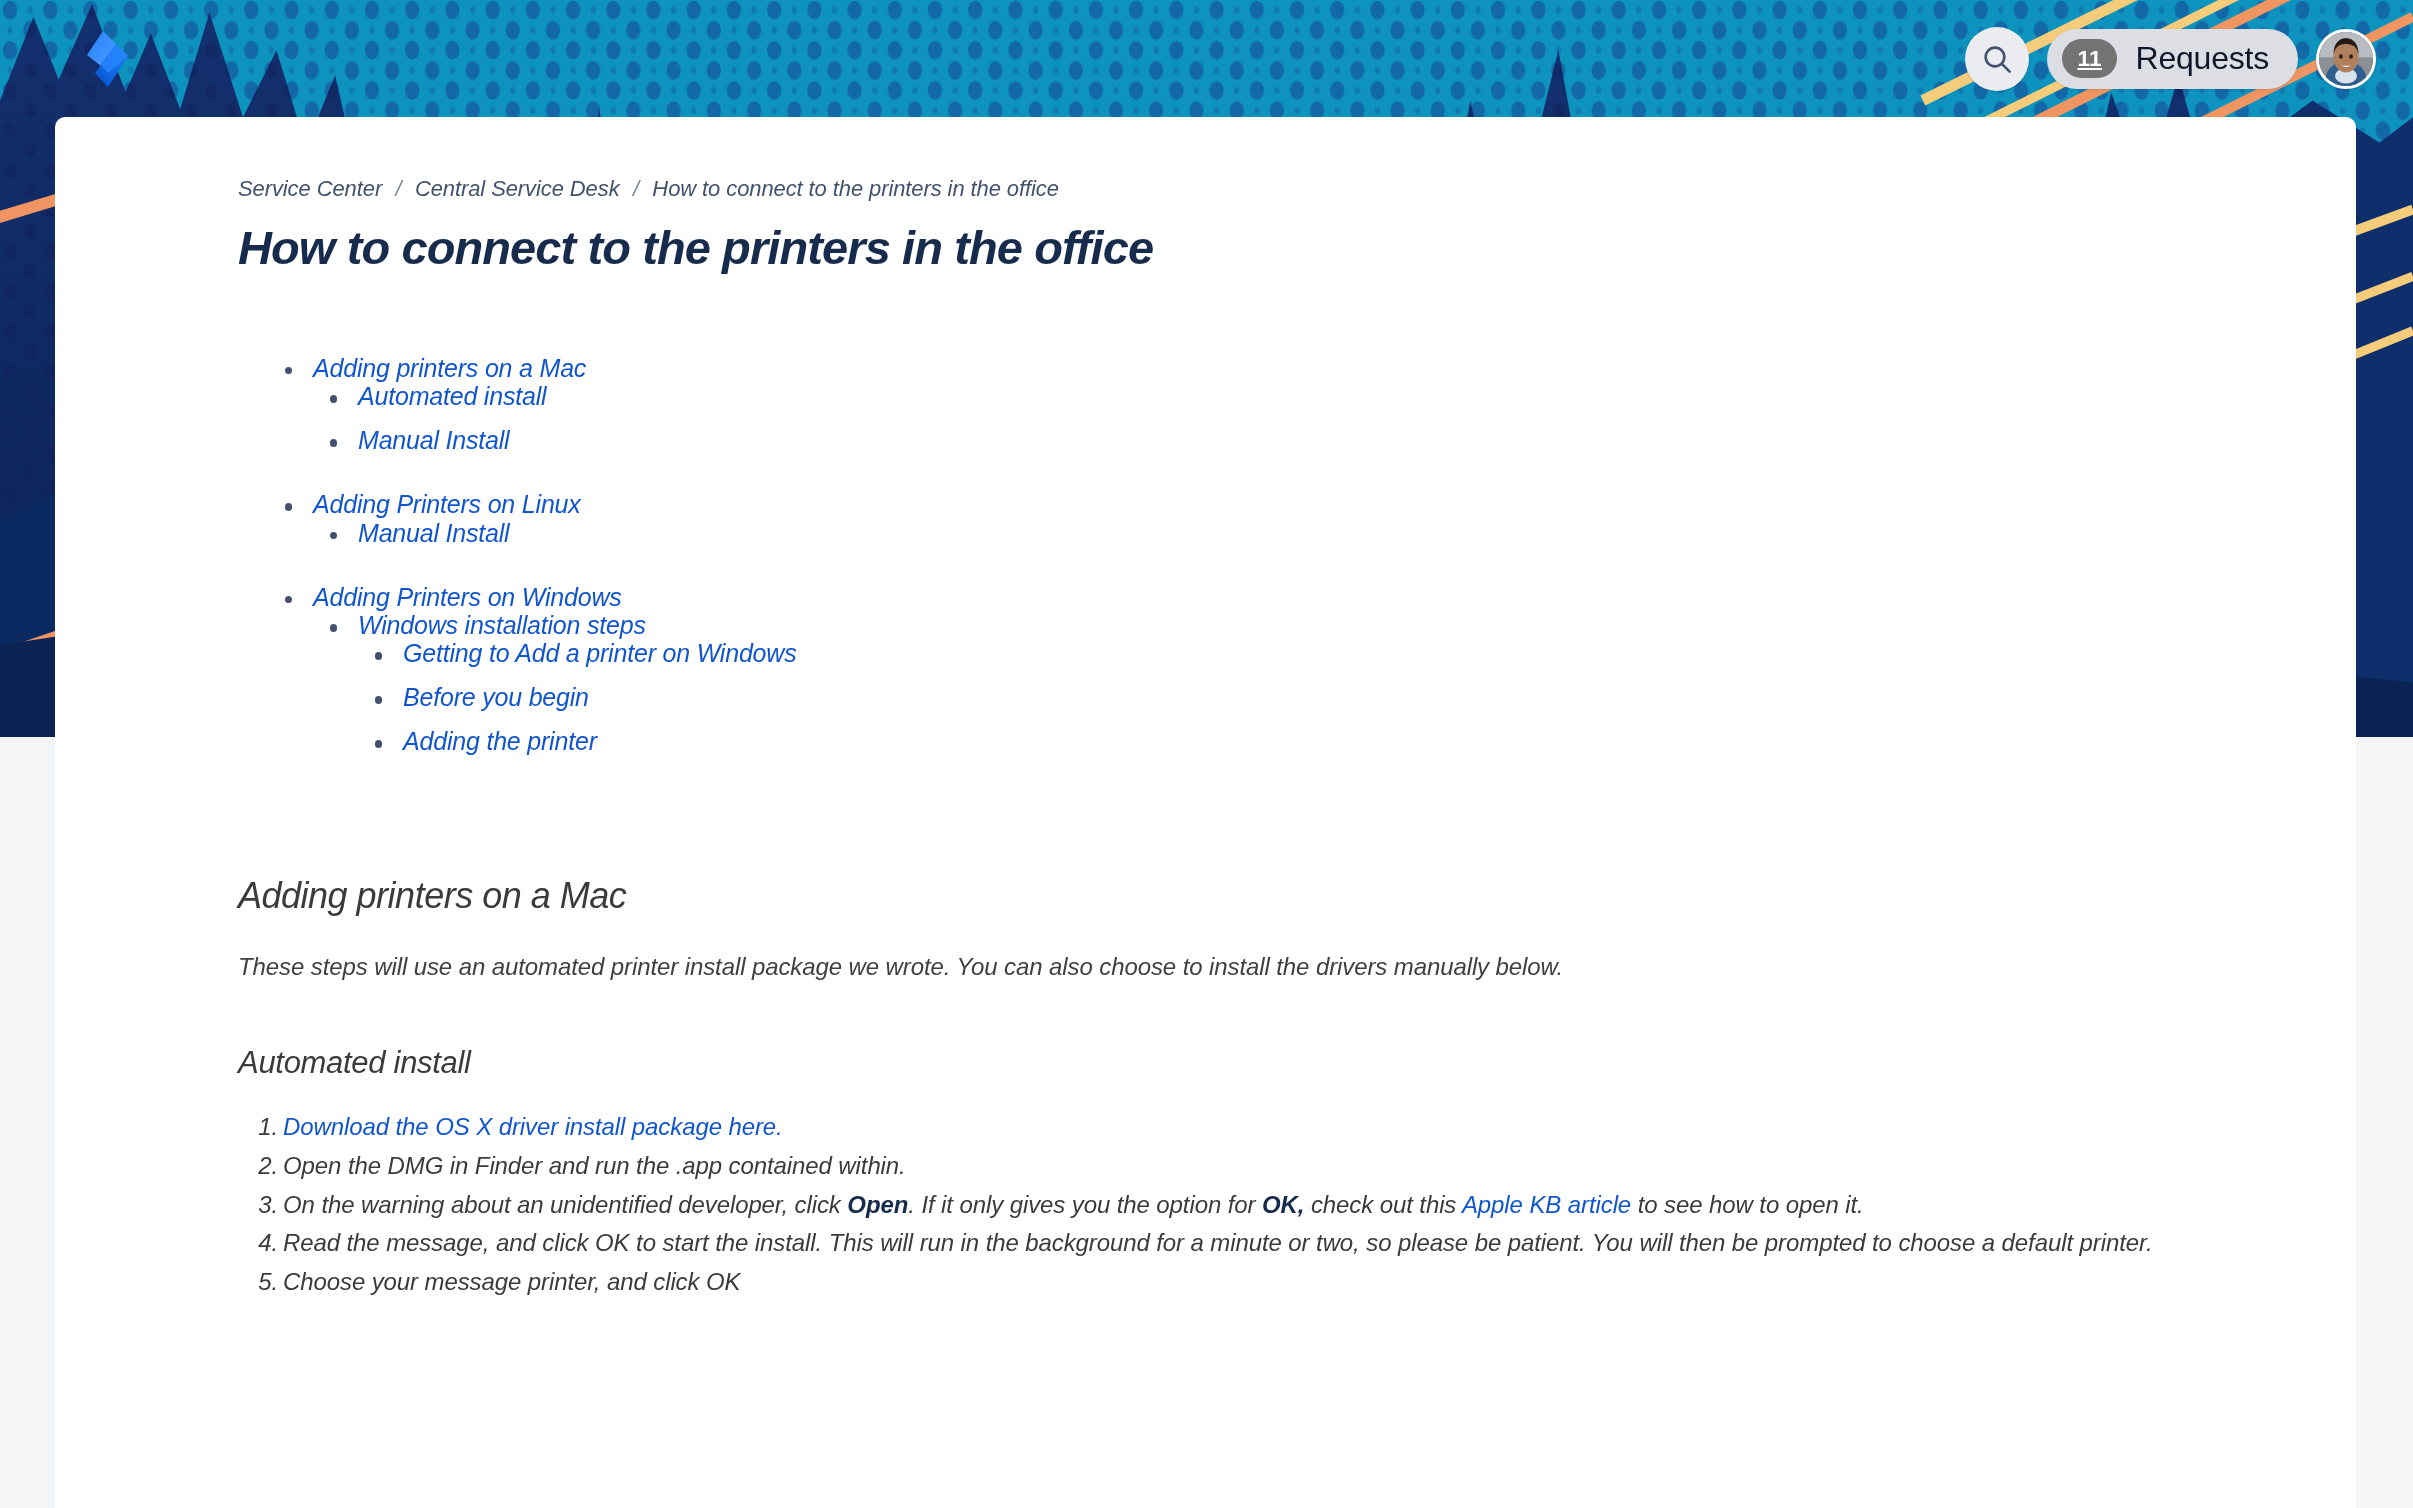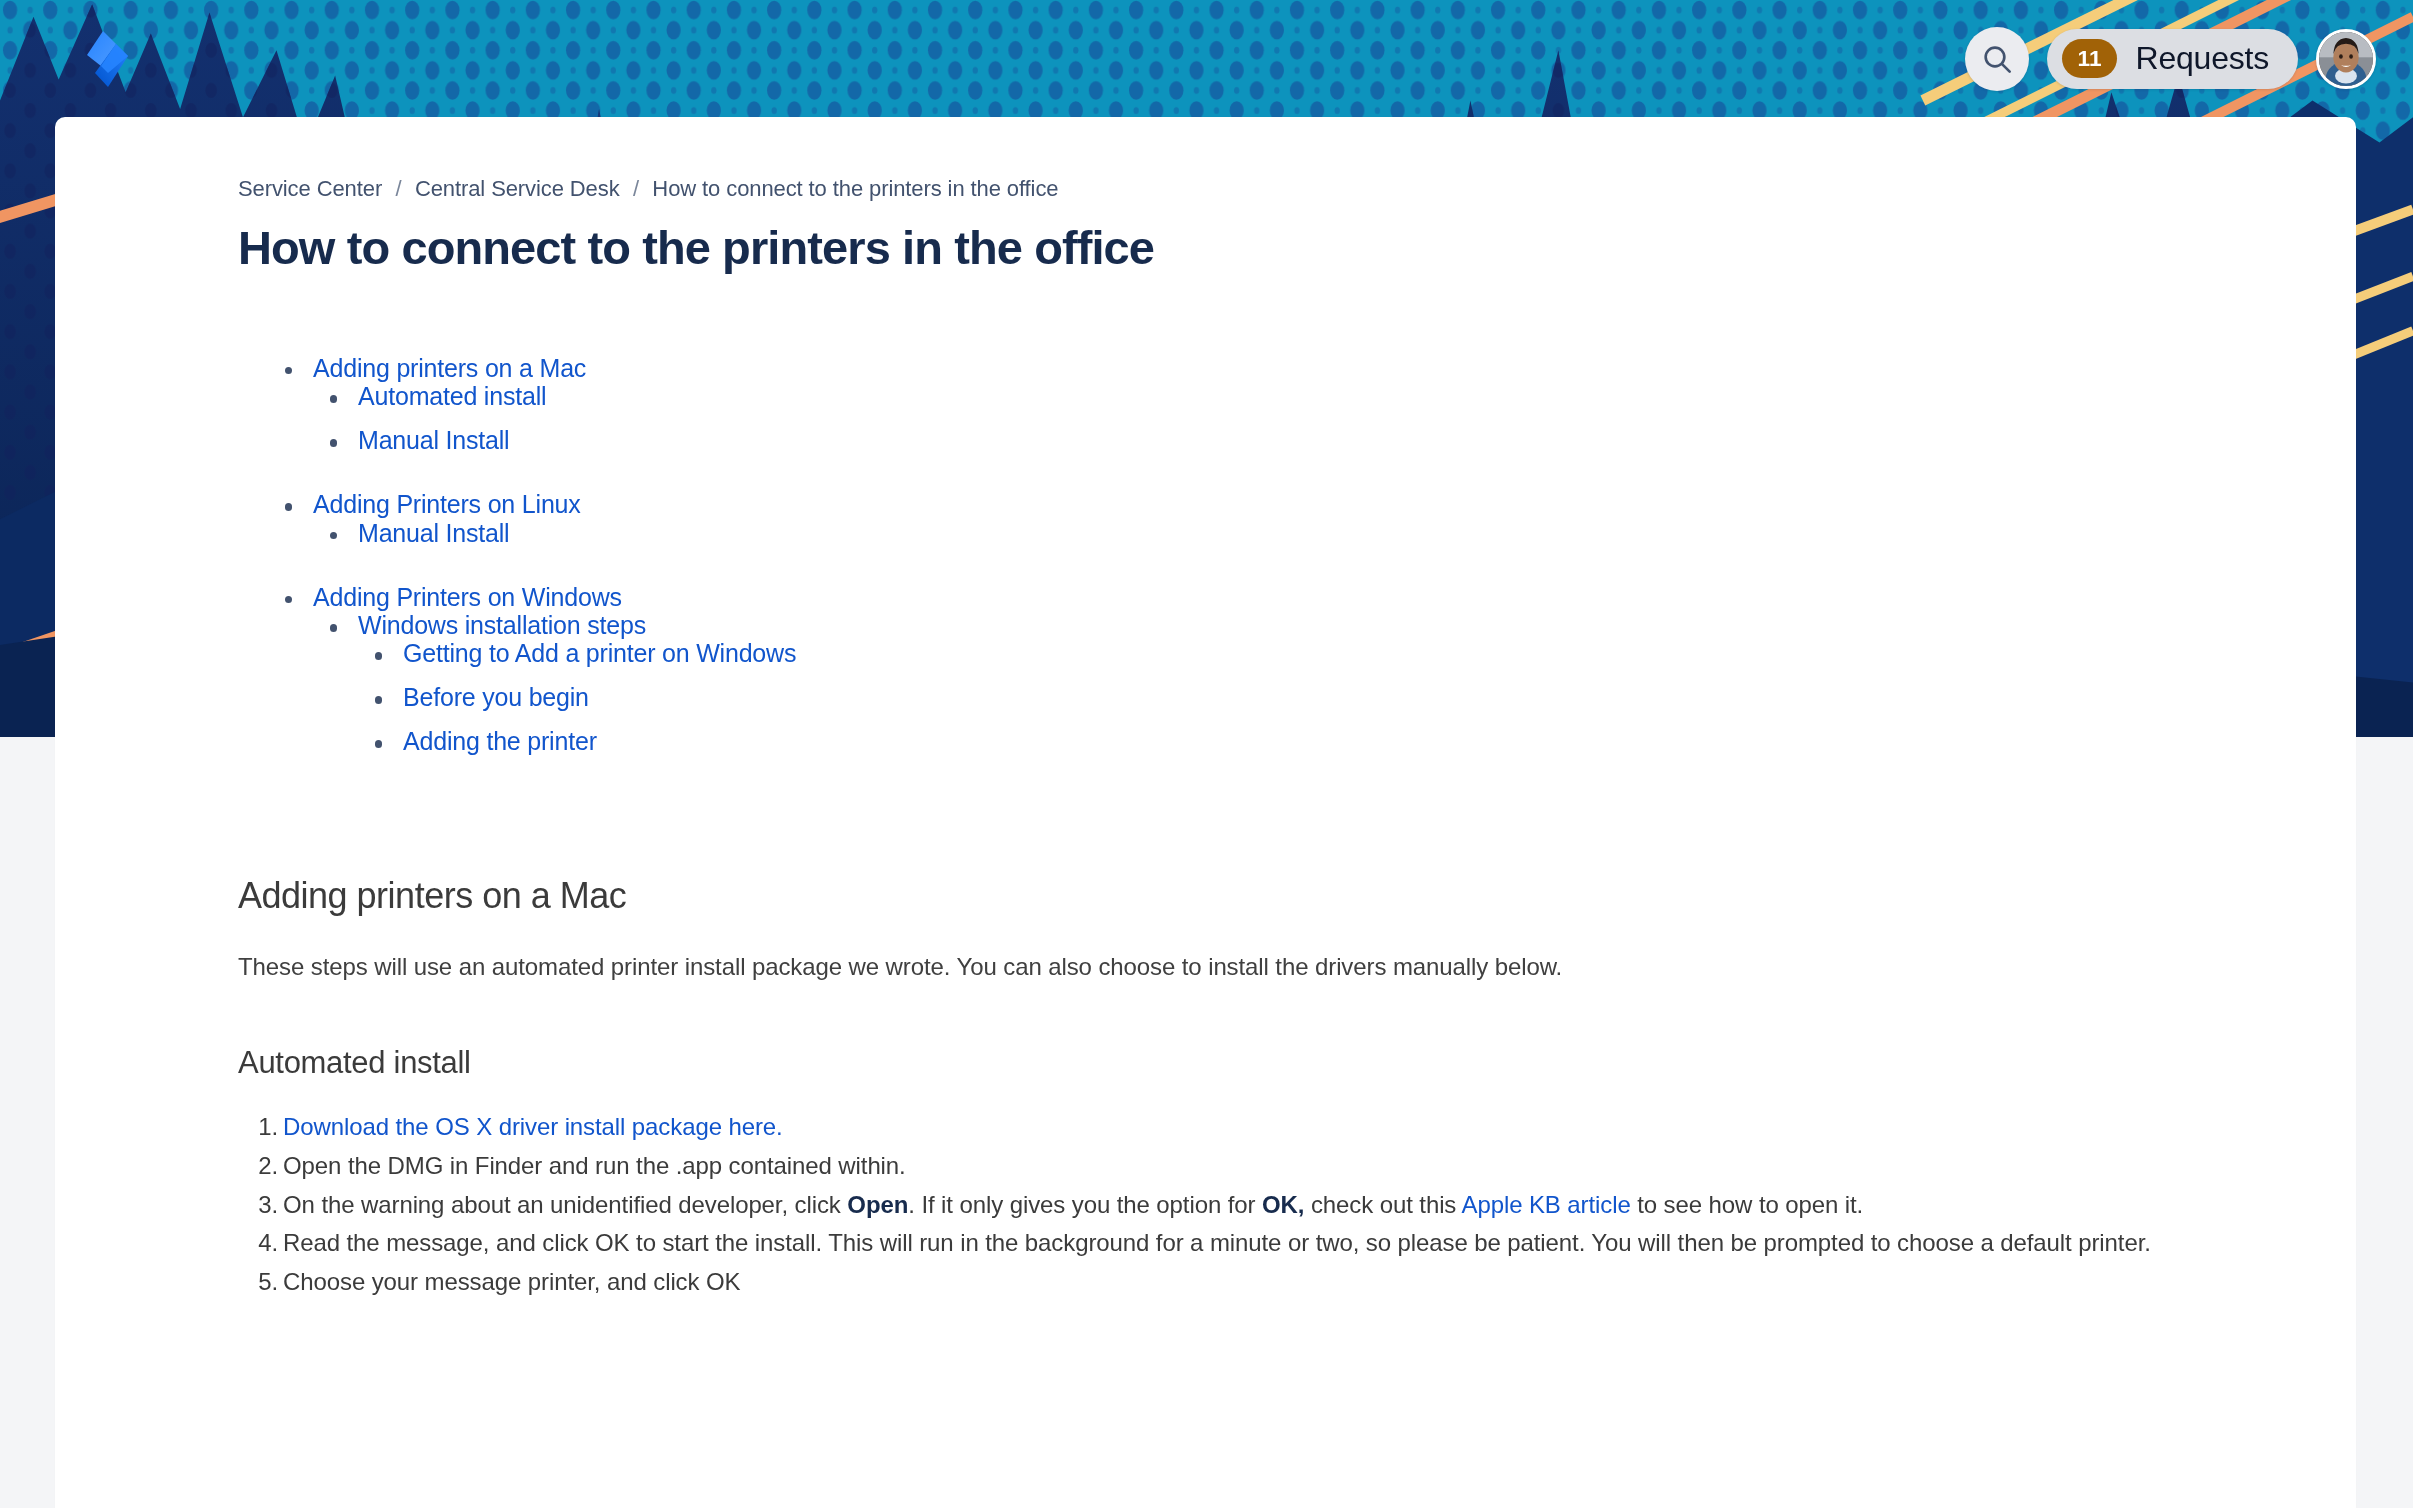--- a/index.html
+++ b/index.html
@@ -57,27 +57,28 @@
     background: #dcdee3;
     display: flex; align-items: center;
     gap: 18.4px;
     padding: 0 28.5px 0 15px;
     border: none; cursor: pointer;
     box-shadow: 0 0.8px 2.5px rgba(9,30,66,0.15);
   }
   #requests-badge {
     min-width: 55px; height: 39px;
     border-radius: 20px;
-    background: #a16207;
+    background: #737373;
     color: #ffffff;
     font-size: 22.6px;
     font-weight: bold;
     display: flex; align-items: center; justify-content: center;
     padding: 0 11.7px;
     letter-spacing: 0.3px;
+    text-decoration: underline;
   }
   #requests-label {
     font-size: 32px;
     color: #0f172a;
     letter-spacing: -0.2px;
   }
 
   #avatar {
     width: 60px; height: 60px;
     border-radius: 50%;
@@ -99,20 +100,21 @@
     height: 1391px;
     background: #ffffff;
     border-radius: 10px 10px 0 0;
     z-index: 30;
     overflow: hidden;
     box-shadow: 0 0 0.8px rgba(9,30,66,0.10);
   }
   #card-inner {
     padding: 59px 0 0 183px;
     width: 2301px;
+    font-style: italic;
   }
 
   
   #breadcrumb {
     display: flex;
     align-items: center;
     font-size: 22px;
     color: #42526e;
     letter-spacing: -0.1px;
     margin-bottom: 18.4px;

